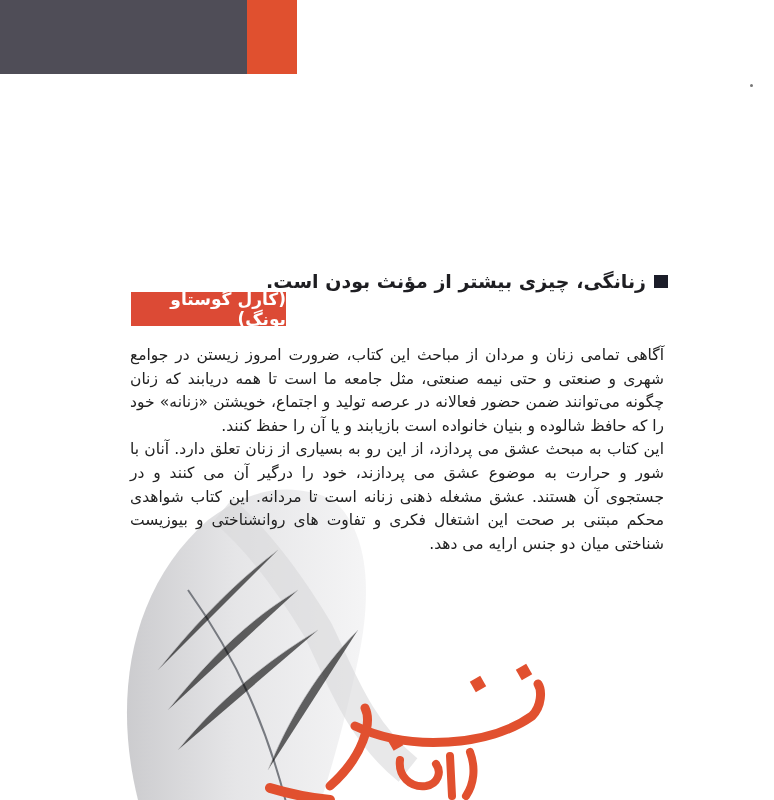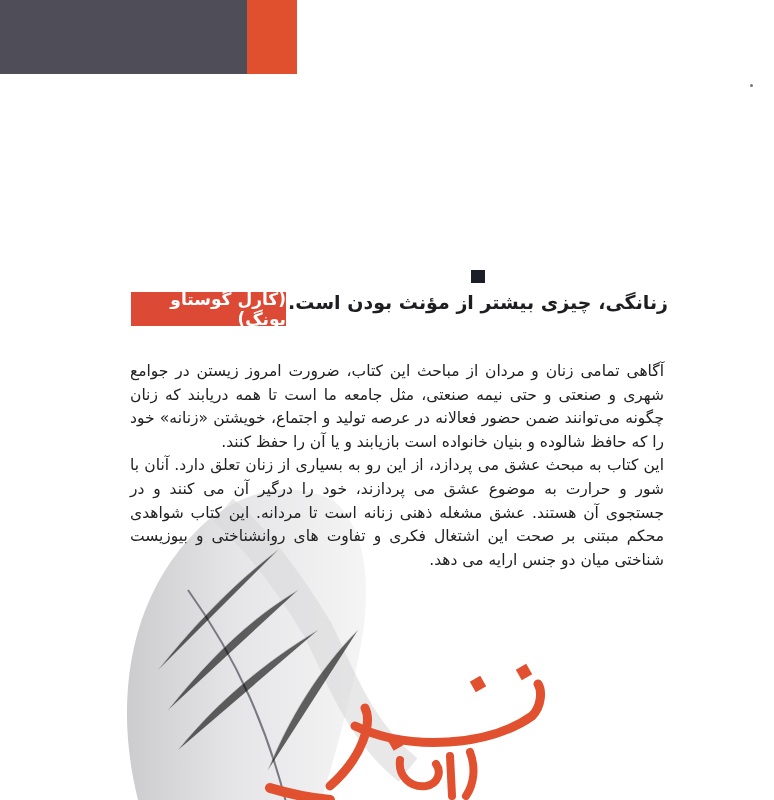--- a/index.html
+++ b/index.html
@@ -11,33 +11,33 @@
   .top-bar { position: absolute; left: 0; top: 0; height: 74px; width: 297px; display: flex; }
   .top-bar .dark { width: 247px; height: 100%; background: #4f4d57; }
   .top-bar .accent { width: 50px; height: 100%; background: #e0502f; }
   .speck { position: absolute; left: 750px; top: 84px; width: 3px; height: 3px; border-radius: 50%; background: #777; }
 
   .feather { position: absolute; left: 118px; top: 470px; width: 330px; height: 340px; }
 
   .headline {
     position: absolute; right: 106px; top: 270px; direction: rtl;
     display: flex; align-items: center; gap: 8px;
-    font-size: 19px; font-weight: bold; color: #1e1e22; white-space: nowrap; flex-direction: column;
+    font-size: 19px; font-weight: bold; color: #1e1e22; white-space: nowrap;
   }
   .bullet { width: 14px; height: 13px; background: #1b1d29; display: inline-block; }
 
   .quote-box {
     position: absolute; left: 131px; top: 292px; width: 155px; height: 34px;
     background: #dc4a35; color: #fff; direction: rtl;
     display: flex; align-items: center; justify-content: center;
     font-size: 17px; font-weight: bold; box-sizing: border-box;
   }
 
   .body-text {
-    position: absolute; left: 130px; width: 534px; top: 360px;
+    position: absolute; left: 130px; width: 534px; top: 344px;
     direction: rtl; text-align: justify; text-align-last: right;
     font-size: 15.5px; line-height: 23.6px; color: #222;
   }
   .body-text p { margin: 0; }
 
   .title-art { position: absolute; left: 240px; top: 660px; width: 330px; height: 140px; }
 </style>
 </head>
 <body>
 

